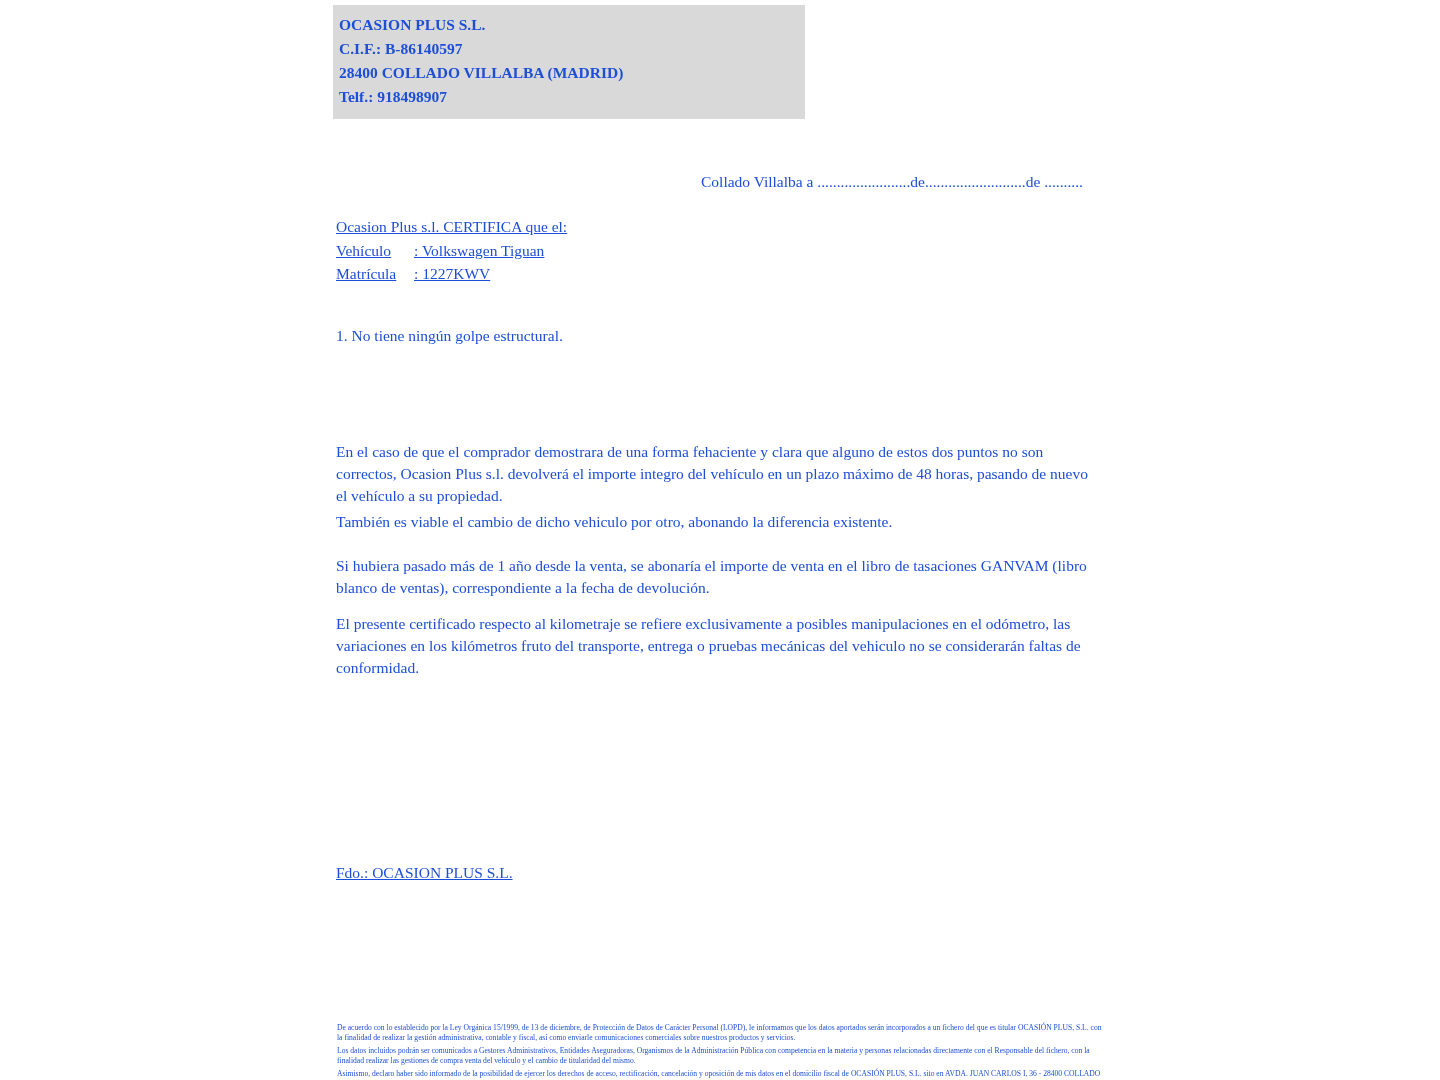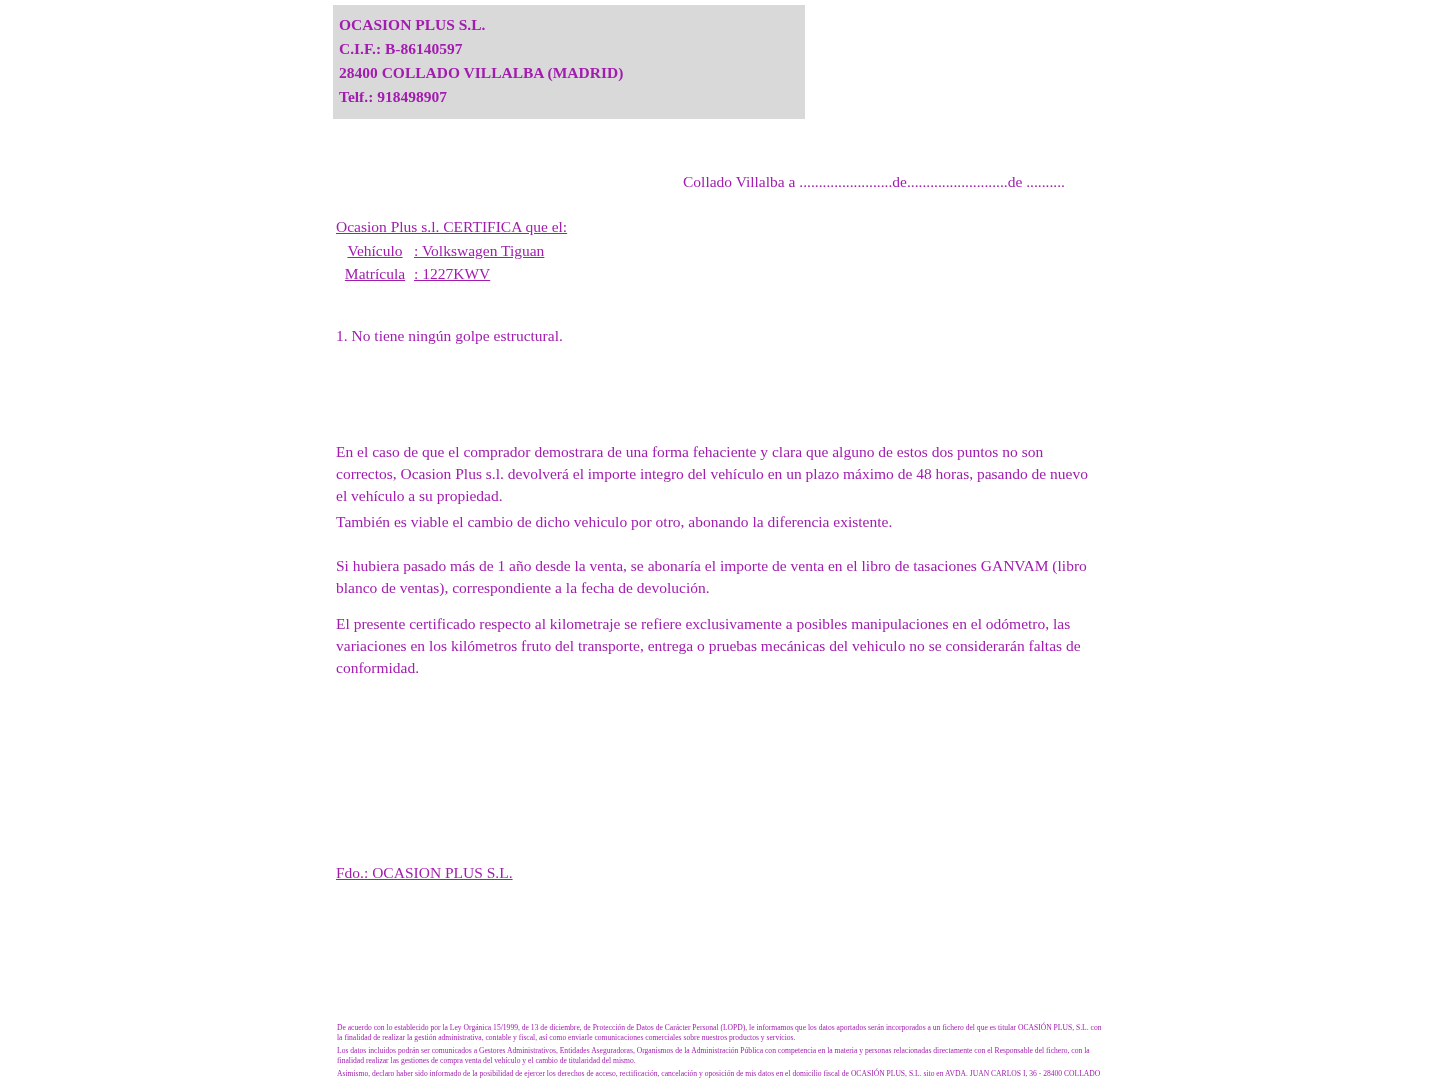--- a/index.html
+++ b/index.html
@@ -7,36 +7,36 @@
     padding: 0;
     background: #ffffff;
   }
   .page {
     position: relative;
     width: 1248px;
     height: 1080px;
     background: #ffffff;
     overflow: hidden;
     font-family: "Liberation Serif", "DejaVu Serif", serif;
-    color: #a21caf;
+    color: #1d4ed8;
   }
   .header-box {
     position: absolute;
     left: 333px;
     top: 5px;
     width: 460px;
     padding: 8px 6px 10px 6px;
     background: #d9d9d9;
     font-weight: bold;
     font-size: 15.5px;
     line-height: 24px;
   }
   .date-line {
     position: absolute;
-    left: 683px;
+    left: 701px;
     top: 173px;
     font-size: 15.5px;
     white-space: nowrap;
   }
   .line {
     position: absolute;
     left: 336px;
     font-size: 15.5px;
     line-height: 22px;
     text-decoration: underline;
@@ -45,21 +45,20 @@
     position: absolute;
     left: 336px;
     width: 765px;
     font-size: 15.5px;
     line-height: 22px;
   }
   .label-ul {
     display: inline-block;
     width: 78px;
     text-decoration: underline;
-    text-align: center;
   }
   .footer {
     position: absolute;
     left: 333px;
     top: 1019px;
     width: 778px;
     font-size: 7.6px;
     line-height: 9.6px;
   }
   .footer div {

